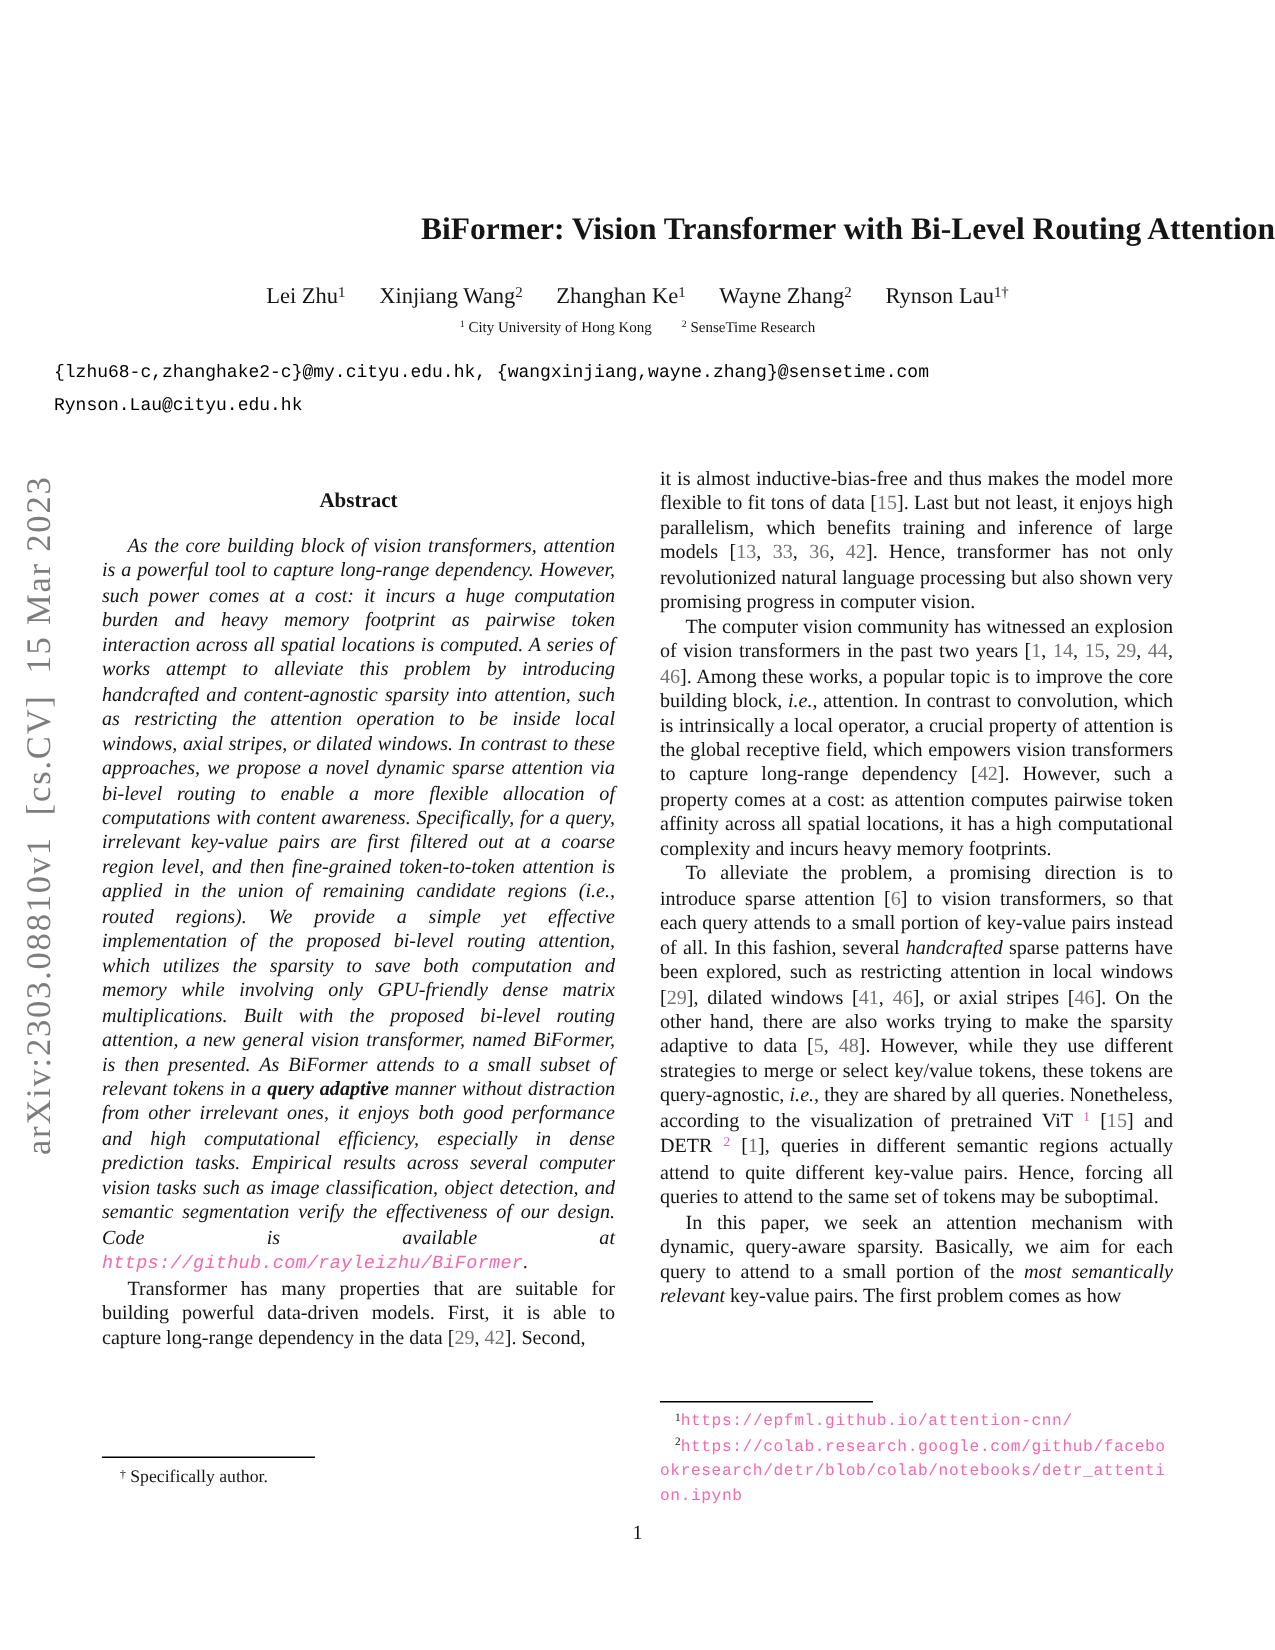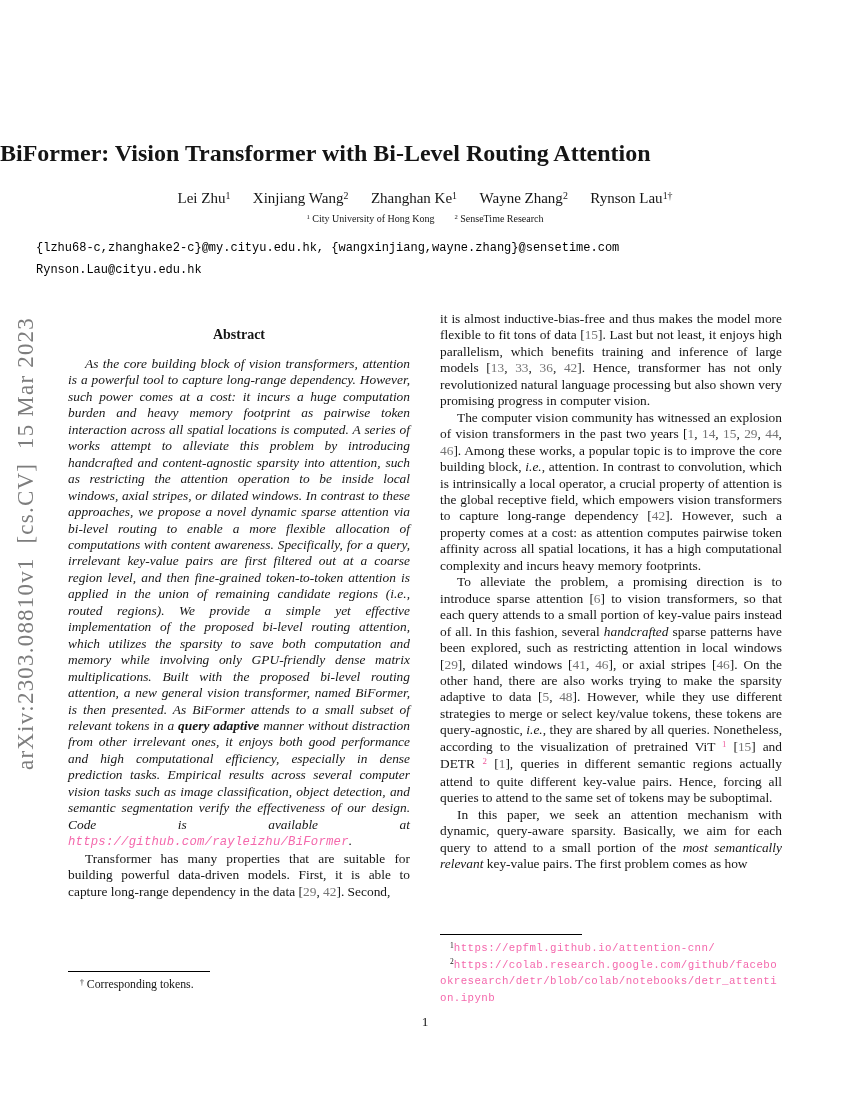--- a/index.html
+++ b/index.html
@@ -9,21 +9,21 @@
     font-family:"Liberation Serif", serif;
   }
   .arxiv-banner {
     position:absolute; top:283px; left:13px; height:520px; width:34px;
     writing-mode:vertical-rl; transform:rotate(180deg);
     font-size:23px; letter-spacing:1.2px; color:#7d7d7d;
     text-align:center; white-space:nowrap;
   }
   .title {
     position:absolute; top:140px; left:0; width:100%; margin:0;
-    text-align:left; font-size:24px; font-weight:bold;
+    text-align:right; font-size:21px; font-weight:bold;
   }
   .authors {
     position:absolute; top:190px; left:0; width:100%;
     text-align:center; font-size:15px;
   }
   .affils {
     position:absolute; top:213px; left:0; width:100%;
     text-align:center; font-size:10px;
   }
   .email {
@@ -90,21 +90,21 @@
   <div class="email email2">Rynson.Lau@cityu.edu.hk</div>
 
   <div class="col col-left">
     <div class="abs-heading">Abstract</div>
     <p class="par abs-text indent"><span>As the core building block of vision transformers, attention is a powerful tool to capture long-range dependency. However, such power comes at a cost: it incurs a huge computation burden and heavy memory footprint as pairwise token interaction across all spatial locations is computed. A series of works attempt to alleviate this problem by introducing handcrafted and content-agnostic sparsity into attention, such as restricting the attention operation to be inside local windows, axial stripes, or dilated windows. In contrast to these approaches, we propose a novel dynamic sparse attention via bi-level routing to enable a more flexible allocation of computations with content awareness. Specifically, for a query, irrelevant key-value pairs are first filtered out at a coarse region level, and then fine-grained token-to-token attention is applied in the union of remaining candidate regions (i.e., routed regions). We provide a simple yet effective implementation of the proposed bi-level routing attention, which utilizes the sparsity to save both computation and memory while involving only GPU-friendly dense matrix multiplications. Built with the proposed bi-level routing attention, a new general vision transformer, named BiFormer, is then presented. As BiFormer attends to a small subset of relevant tokens in a </span><span class="s-b">query adaptive</span><span> manner without distraction from other irrelevant ones, it enjoys both good performance and high computational efficiency, especially in dense prediction tasks. Empirical results across several computer vision tasks such as image classification, object detection, and semantic segmentation verify the effectiveness of our design. Code is available at </span><span class="s-link">https://github.com/rayleizhu/BiFormer</span><span>.</span></p>
     <p class="par indent"><span>Transformer has many properties that are suitable for building powerful data-driven models. First, it is able to capture long-range dependency in the data [</span><span class="s-cite">29</span><span>, </span><span class="s-cite">42</span><span>]. Second,</span></p>
   </div>
 
   <div class="footnote-left">
     <div class="fn-rule"></div>
-    <div class="fn-line"><sup>†</sup> <span>Corresponding tokens.</span></div>
+    <div class="fn-line"><sup>†</sup> <span>Specifically author.</span></div>
   </div>
 
   <div class="col col-right">
     <p class="par"><span>it is almost inductive-bias-free and thus makes the model more flexible to fit tons of data [</span><span class="s-cite">15</span><span>]. Last but not least, it enjoys high parallelism, which benefits training and inference of large models [</span><span class="s-cite">13</span><span>, </span><span class="s-cite">33</span><span>, </span><span class="s-cite">36</span><span>, </span><span class="s-cite">42</span><span>]. Hence, transformer has not only revolutionized natural language processing but also shown very promising progress in computer vision.</span></p>
     <p class="par indent"><span>The computer vision community has witnessed an explosion of vision transformers in the past two years [</span><span class="s-cite">1</span><span>, </span><span class="s-cite">14</span><span>, </span><span class="s-cite">15</span><span>, </span><span class="s-cite">29</span><span>, </span><span class="s-cite">44</span><span>, </span><span class="s-cite">46</span><span>]. Among these works, a popular topic is to improve the core building block, </span><span class="s-i">i.e.</span><span>, attention. In contrast to convolution, which is intrinsically a local operator, a crucial property of attention is the global receptive field, which empowers vision transformers to capture long-range dependency [</span><span class="s-cite">42</span><span>]. However, such a property comes at a cost: as attention computes pairwise token affinity across all spatial locations, it has a high computational complexity and incurs heavy memory footprints.</span></p>
     <p class="par indent"><span>To alleviate the problem, a promising direction is to introduce sparse attention [</span><span class="s-cite">6</span><span>] to vision transformers, so that each query attends to a small portion of key-value pairs instead of all. In this fashion, several </span><span class="s-i">handcrafted</span><span> sparse patterns have been explored, such as restricting attention in local windows [</span><span class="s-cite">29</span><span>], dilated windows [</span><span class="s-cite">41</span><span>, </span><span class="s-cite">46</span><span>], or axial stripes [</span><span class="s-cite">46</span><span>]. On the other hand, there are also works trying to make the sparsity adaptive to data [</span><span class="s-cite">5</span><span>, </span><span class="s-cite">48</span><span>]. However, while they use different strategies to merge or select key/value tokens, these tokens are query-agnostic, </span><span class="s-i">i.e.</span><span>, they are shared by all queries. Nonetheless, according to the visualization of pretrained ViT </span><span class="s-supred">1</span><span> [</span><span class="s-cite">15</span><span>] and DETR </span><span class="s-supred">2</span><span> [</span><span class="s-cite">1</span><span>], queries in different semantic regions actually attend to quite different key-value pairs. Hence, forcing all queries to attend to the same set of tokens may be suboptimal.</span></p>
     <p class="par indent"><span>In this paper, we seek an attention mechanism with dynamic, query-aware sparsity. Basically, we aim for each query to attend to a small portion of the </span><span class="s-i">most semantically relevant</span><span> key-value pairs. The first problem comes as how</span></p>
   </div>
 
   <div class="footnotes-right">

